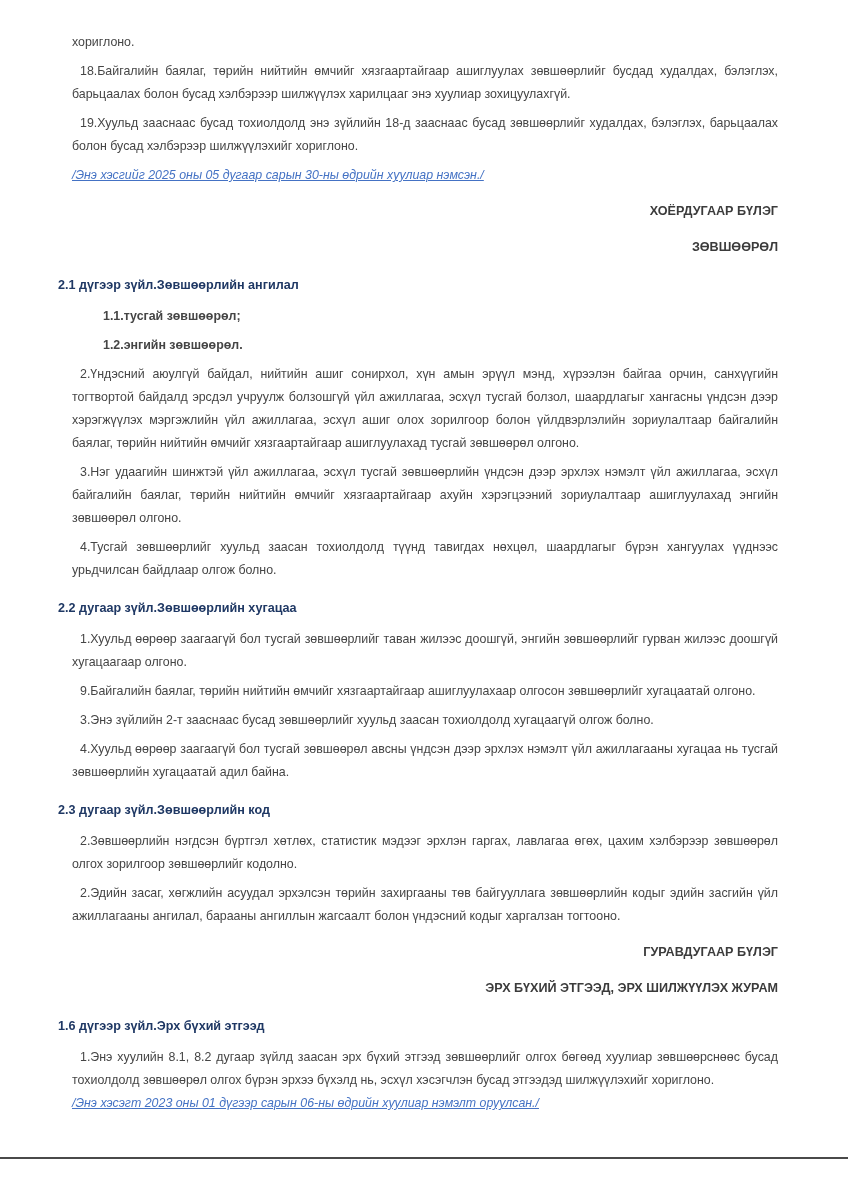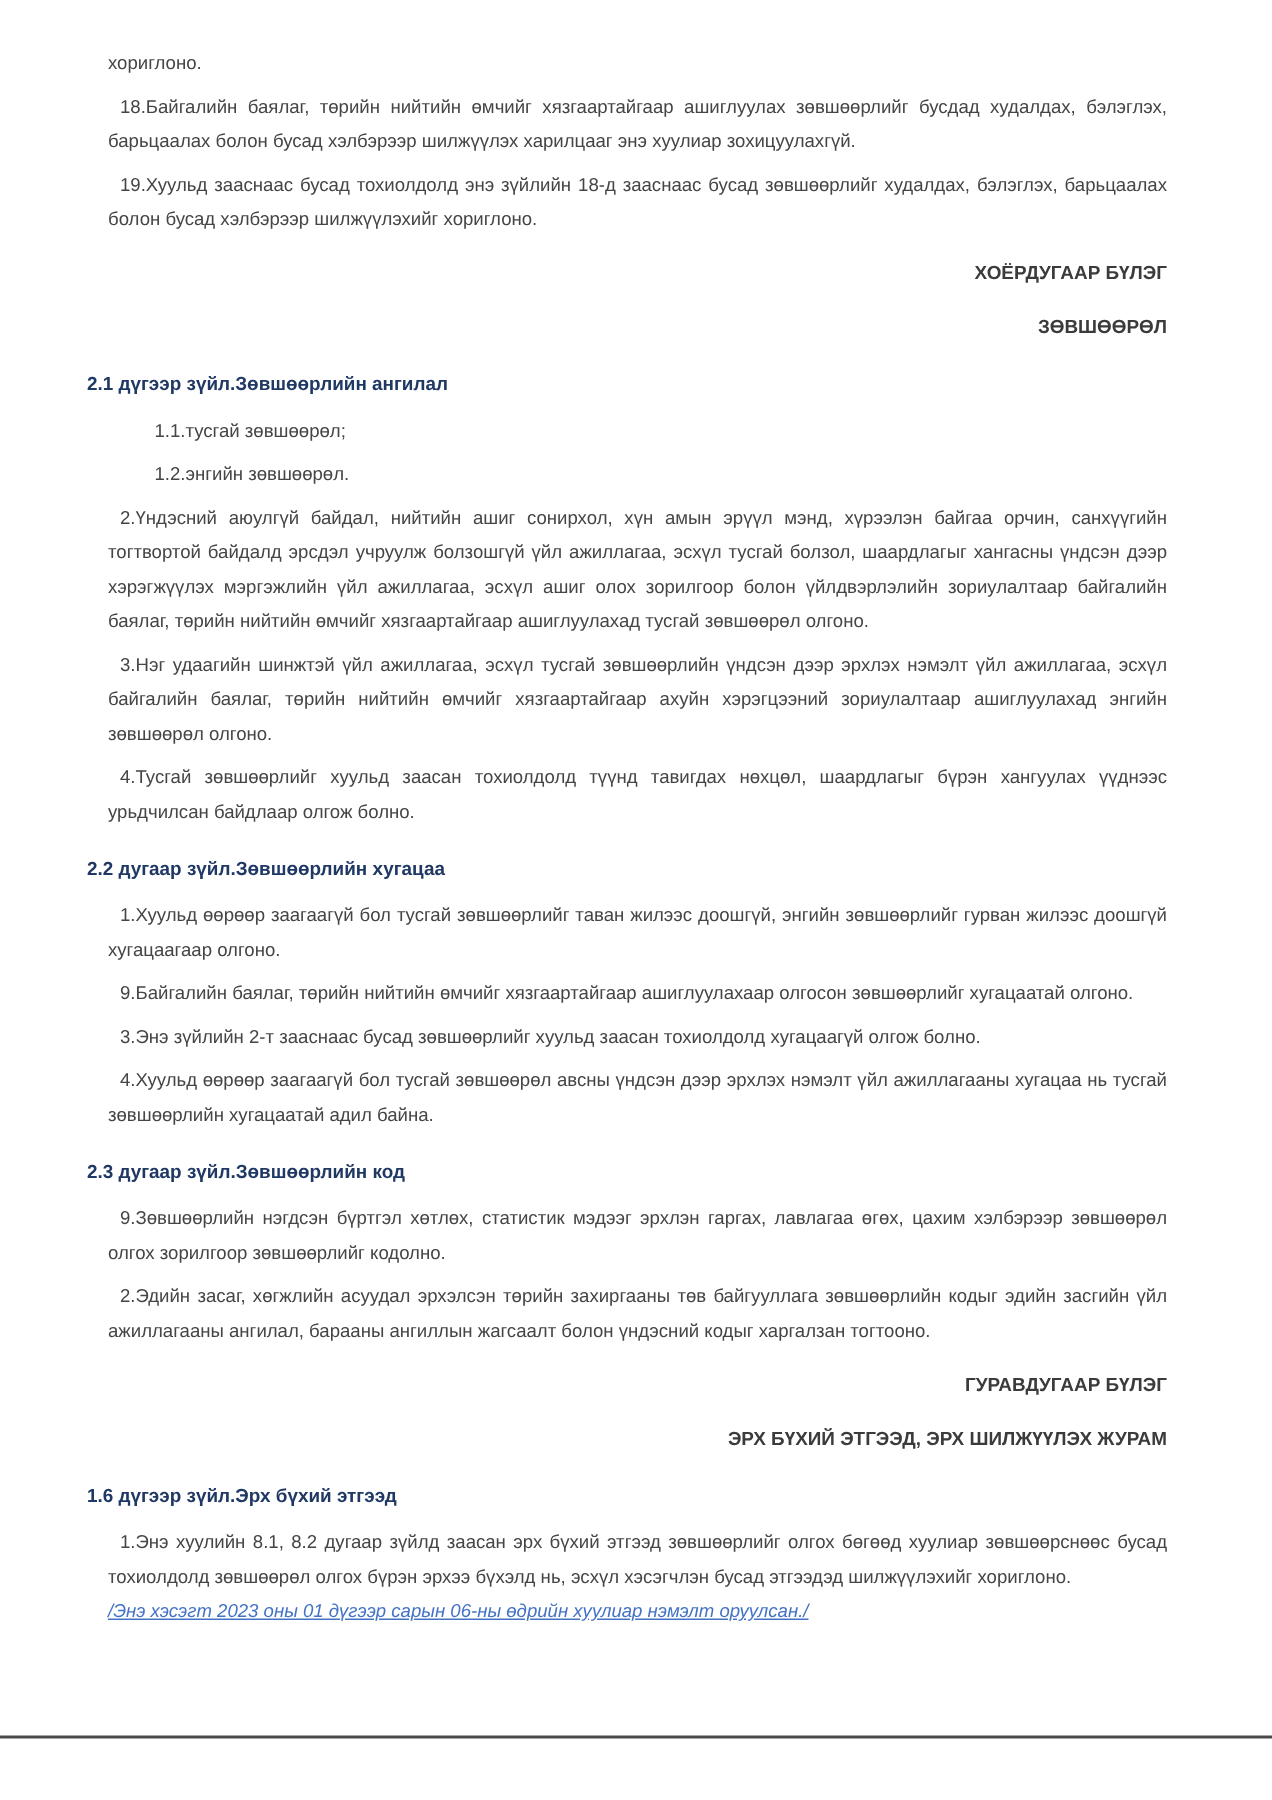--- a/index.html
+++ b/index.html
@@ -30,20 +30,21 @@
   }
   .para.flush { text-indent: 0; }
   .para.tight { margin-bottom: 0; }
   
   .sub {
     font-size: 12.4px;
     line-height: 23px;
     text-align: justify;
     margin: 0 0 6px 45px;
     color: #454545;
+    font-weight: bold;
   }
   
   .amendment {
     display: block;
     font-size: 12.4px;
     line-height: 23px;
     color: #4472c4;
     font-style: italic;
     text-decoration: underline;
     margin: 0 0 10px 14px;
@@ -84,35 +85,36 @@
   }
 </style>
 </head>
 <body>
 
 <div class="page">
   <div>
       <p class="para flush">хориглоно.</p>
       <p class="para">18.Байгалийн баялаг, төрийн нийтийн өмчийг хязгаартайгаар ашиглуулах зөвшөөрлийг бусдад худалдах, бэлэглэх, барьцаалах болон бусад хэлбэрээр шилжүүлэх харилцааг энэ хуулиар зохицуулахгүй.</p>
       <p class="para">19.Хуульд зааснаас бусад тохиолдолд энэ зүйлийн 18-д зааснаас бусад зөвшөөрлийг худалдах, бэлэглэх, барьцаалах болон бусад хэлбэрээр шилжүүлэхийг хориглоно.</p>
+      <a class="amendment">/Энэ хэсгийг 2025 оны 05 дугаар сарын 30-ны өдрийн хуулиар нэмсэн./</a>
       <p class="chapter">ХОЁРДУГААР БҮЛЭГ</p>
       <p class="chapter">ЗӨВШӨӨРӨЛ</p>
       <p class="article">2.1 дүгээр зүйл.Зөвшөөрлийн ангилал</p>
       <p class="sub">1.1.тусгай зөвшөөрөл;</p>
       <p class="sub">1.2.энгийн зөвшөөрөл.</p>
       <p class="para">2.Үндэсний аюулгүй байдал, нийтийн ашиг сонирхол, хүн амын эрүүл мэнд, хүрээлэн байгаа орчин, санхүүгийн тогтвортой байдалд эрсдэл учруулж болзошгүй үйл ажиллагаа, эсхүл тусгай болзол, шаардлагыг хангасны үндсэн дээр хэрэгжүүлэх мэргэжлийн үйл ажиллагаа, эсхүл ашиг олох зорилгоор болон үйлдвэрлэлийн зориулалтаар байгалийн баялаг, төрийн нийтийн өмчийг хязгаартайгаар ашиглуулахад тусгай зөвшөөрөл олгоно.</p>
       <p class="para">3.Нэг удаагийн шинжтэй үйл ажиллагаа, эсхүл тусгай зөвшөөрлийн үндсэн дээр эрхлэх нэмэлт үйл ажиллагаа, эсхүл байгалийн баялаг, төрийн нийтийн өмчийг хязгаартайгаар ахуйн хэрэгцээний зориулалтаар ашиглуулахад энгийн зөвшөөрөл олгоно.</p>
       <p class="para">4.Тусгай зөвшөөрлийг хуульд заасан тохиолдолд түүнд тавигдах нөхцөл, шаардлагыг бүрэн хангуулах үүднээс урьдчилсан байдлаар олгож болно.</p>
       <p class="article">2.2 дугаар зүйл.Зөвшөөрлийн хугацаа</p>
       <p class="para">1.Хуульд өөрөөр заагаагүй бол тусгай зөвшөөрлийг таван жилээс доошгүй, энгийн зөвшөөрлийг гурван жилээс доошгүй хугацаагаар олгоно.</p>
       <p class="para">9.Байгалийн баялаг, төрийн нийтийн өмчийг хязгаартайгаар ашиглуулахаар олгосон зөвшөөрлийг хугацаатай олгоно.</p>
       <p class="para">3.Энэ зүйлийн 2-т зааснаас бусад зөвшөөрлийг хуульд заасан тохиолдолд хугацаагүй олгож болно.</p>
       <p class="para">4.Хуульд өөрөөр заагаагүй бол тусгай зөвшөөрөл авсны үндсэн дээр эрхлэх нэмэлт үйл ажиллагааны хугацаа нь тусгай зөвшөөрлийн хугацаатай адил байна.</p>
       <p class="article">2.3 дугаар зүйл.Зөвшөөрлийн код</p>
-      <p class="para">9.Зөвшөөрлийн нэгдсэн бүртгэл хөтлөх, статистик мэдээг эрхлэн гаргах, лавлагаа өгөх, цахим хэлбэрээр зөвшөөрөл олгох зорилгоор зөвшөөрлийг кодолно.</p>
+      <p class="para">2.Зөвшөөрлийн нэгдсэн бүртгэл хөтлөх, статистик мэдээг эрхлэн гаргах, лавлагаа өгөх, цахим хэлбэрээр зөвшөөрөл олгох зорилгоор зөвшөөрлийг кодолно.</p>
       <p class="para">2.Эдийн засаг, хөгжлийн асуудал эрхэлсэн төрийн захиргааны төв байгууллага зөвшөөрлийн кодыг эдийн засгийн үйл ажиллагааны ангилал, барааны ангиллын жагсаалт болон үндэсний кодыг харгалзан тогтооно.</p>
       <p class="chapter">ГУРАВДУГААР БҮЛЭГ</p>
       <p class="chapter">ЭРХ БҮХИЙ ЭТГЭЭД, ЭРХ ШИЛЖҮҮЛЭХ ЖУРАМ</p>
       <p class="article">1.6 дүгээр зүйл.Эрх бүхий этгээд</p>
       <p class="para tight">1.Энэ хуулийн 8.1, 8.2 дугаар зүйлд заасан эрх бүхий этгээд зөвшөөрлийг олгох бөгөөд хуулиар зөвшөөрснөөс бусад тохиолдолд зөвшөөрөл олгох бүрэн эрхээ бүхэлд нь, эсхүл хэсэгчлэн бусад этгээдэд шилжүүлэхийг хориглоно.</p>
       <a class="amendment">/Энэ хэсэгт 2023 оны 01 дүгээр сарын 06-ны өдрийн хуулиар нэмэлт оруулсан./</a>
     </div>
 
   <div class="footer-divider"></div>
   <div class="page-number">3 / 33</div>

